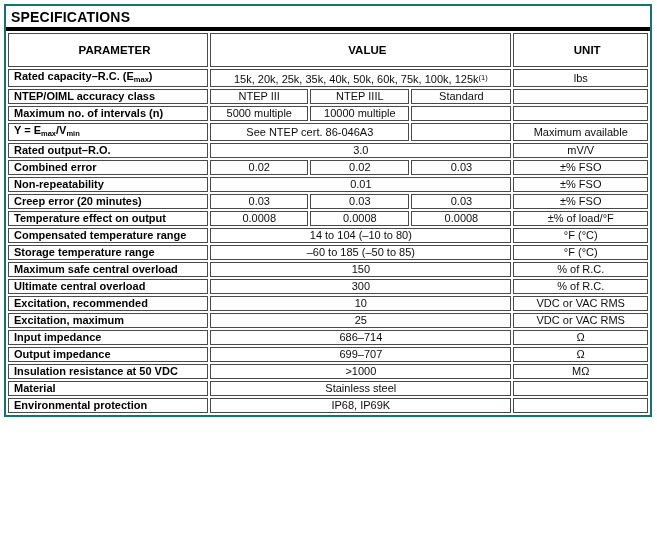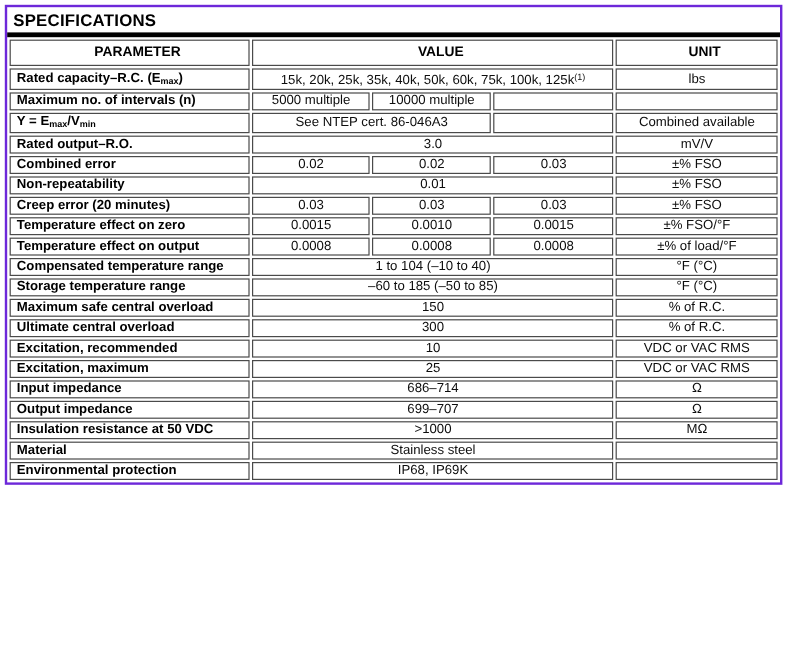--- a/index.html
+++ b/index.html
@@ -4,21 +4,21 @@
 <style>
   * { box-sizing: border-box; margin: 0; padding: 0; }
   html, body { background: #ffffff; }
   body {
     width: 657px; height: 554px;
     font-family: "Liberation Sans", sans-serif;
     color: #111;
     overflow: hidden;
   }
   .page { padding: 4px 5px 0 4px; }
-  .spec-box { border: 2px solid #6d28d9; background: #fff; }
+  .spec-box { border: 2px solid #0f766e; background: #fff; }
   .spec-title {
     font-weight: bold;
     font-size: 14px;
     line-height: 16px;
     letter-spacing: 0.2px;
     padding: 3px 6px 2px 5px;
     border-bottom: 4px solid #000;
     color: #000;
   }
   table.spec-table {
@@ -34,21 +34,21 @@
     text-align: center;
     vertical-align: middle;
     padding: 0 3px;
     height: 15px;
     overflow: hidden;
     white-space: nowrap;
     color: #0d0d0d;
   }
   .spec-table th {
     font-weight: bold;
-    height: 22px;
+    height: 34px;
     font-size: 11.5px;
     color: #000;
     padding-left: 16px;
   }
   .spec-table td.param {
     text-align: left;
     font-weight: bold;
     padding-left: 5px;
     color: #000;
     margin-left: 31px;
@@ -77,31 +77,38 @@
           <th>UNIT</th>
         </tr>
       </thead>
       <tbody id="spec-tbody">
           <tr>
             <td class="param">Rated capacity–R.C. (E<sub>max</sub>)</td>
             <td colspan="3">15k, 20k, 25k, 35k, 40k, 50k, 60k, 75k, 100k, 125k<sup>(1)</sup></td>
             <td>lbs</td>
           </tr>
           <tr>
+            <td class="param">NTEP/OIML accuracy class</td>
+            <td>NTEP III</td>
+            <td>NTEP IIIL</td>
+            <td>Standard</td>
+            <td></td>
+          </tr>
+          <tr>
             <td class="param">Maximum no. of intervals (n)</td>
             <td>5000 multiple</td>
             <td>10000 multiple</td>
             <td></td>
             <td></td>
           </tr>
           <tr>
             <td class="param">Y = E<sub>max</sub>/V<sub>min</sub></td>
             <td colspan="2">See NTEP cert. 86-046A3</td>
             <td></td>
-            <td>Combined available</td>
+            <td>Maximum available</td>
           </tr>
           <tr>
             <td class="param">Rated output–R.O.</td>
             <td colspan="3">3.0</td>
             <td>mV/V</td>
           </tr>
           <tr>
             <td class="param">Combined error</td>
             <td>0.02</td>
             <td>0.02</td>
@@ -114,36 +121,29 @@
             <td>±% FSO</td>
           </tr>
           <tr>
             <td class="param">Creep error (20 minutes)</td>
             <td>0.03</td>
             <td>0.03</td>
             <td>0.03</td>
             <td>±% FSO</td>
           </tr>
           <tr>
-            <td class="param">Temperature effect on zero</td>
-            <td>0.0015</td>
-            <td>0.0010</td>
-            <td>0.0015</td>
-            <td>±% FSO/°F</td>
-          </tr>
-          <tr>
             <td class="param">Temperature effect on output</td>
             <td>0.0008</td>
             <td>0.0008</td>
             <td>0.0008</td>
             <td>±% of load/°F</td>
           </tr>
           <tr>
             <td class="param">Compensated temperature range</td>
-            <td colspan="3">1 to 104 (–10 to 40)</td>
+            <td colspan="3">14 to 104 (–10 to 80)</td>
             <td>°F (°C)</td>
           </tr>
           <tr>
             <td class="param">Storage temperature range</td>
             <td colspan="3">–60 to 185 (–50 to 85)</td>
             <td>°F (°C)</td>
           </tr>
           <tr>
             <td class="param">Maximum safe central overload</td>
             <td colspan="3">150</td>

